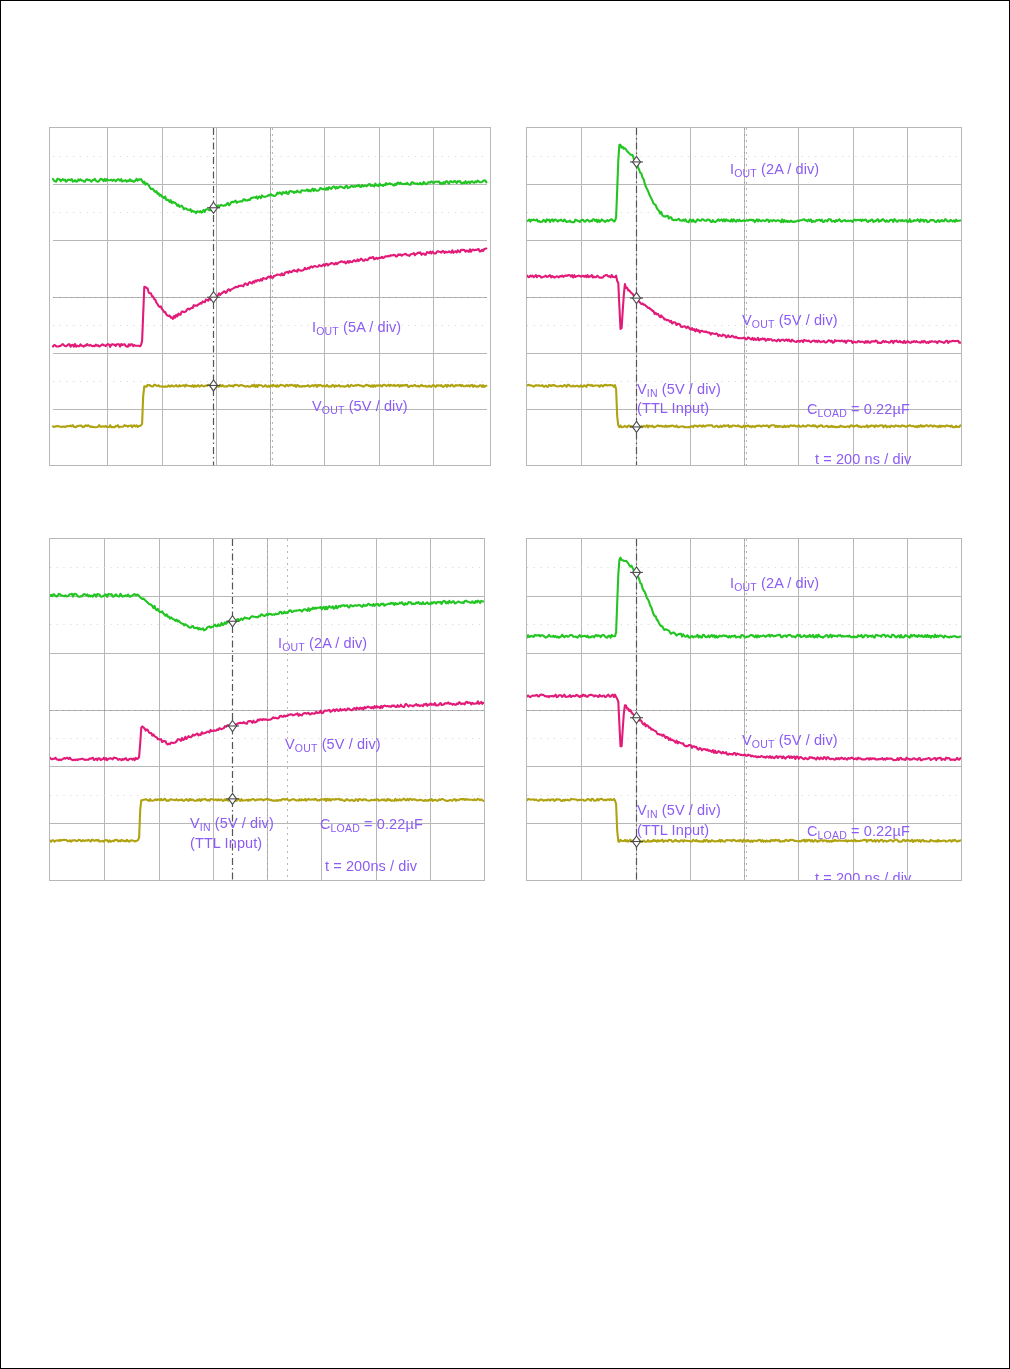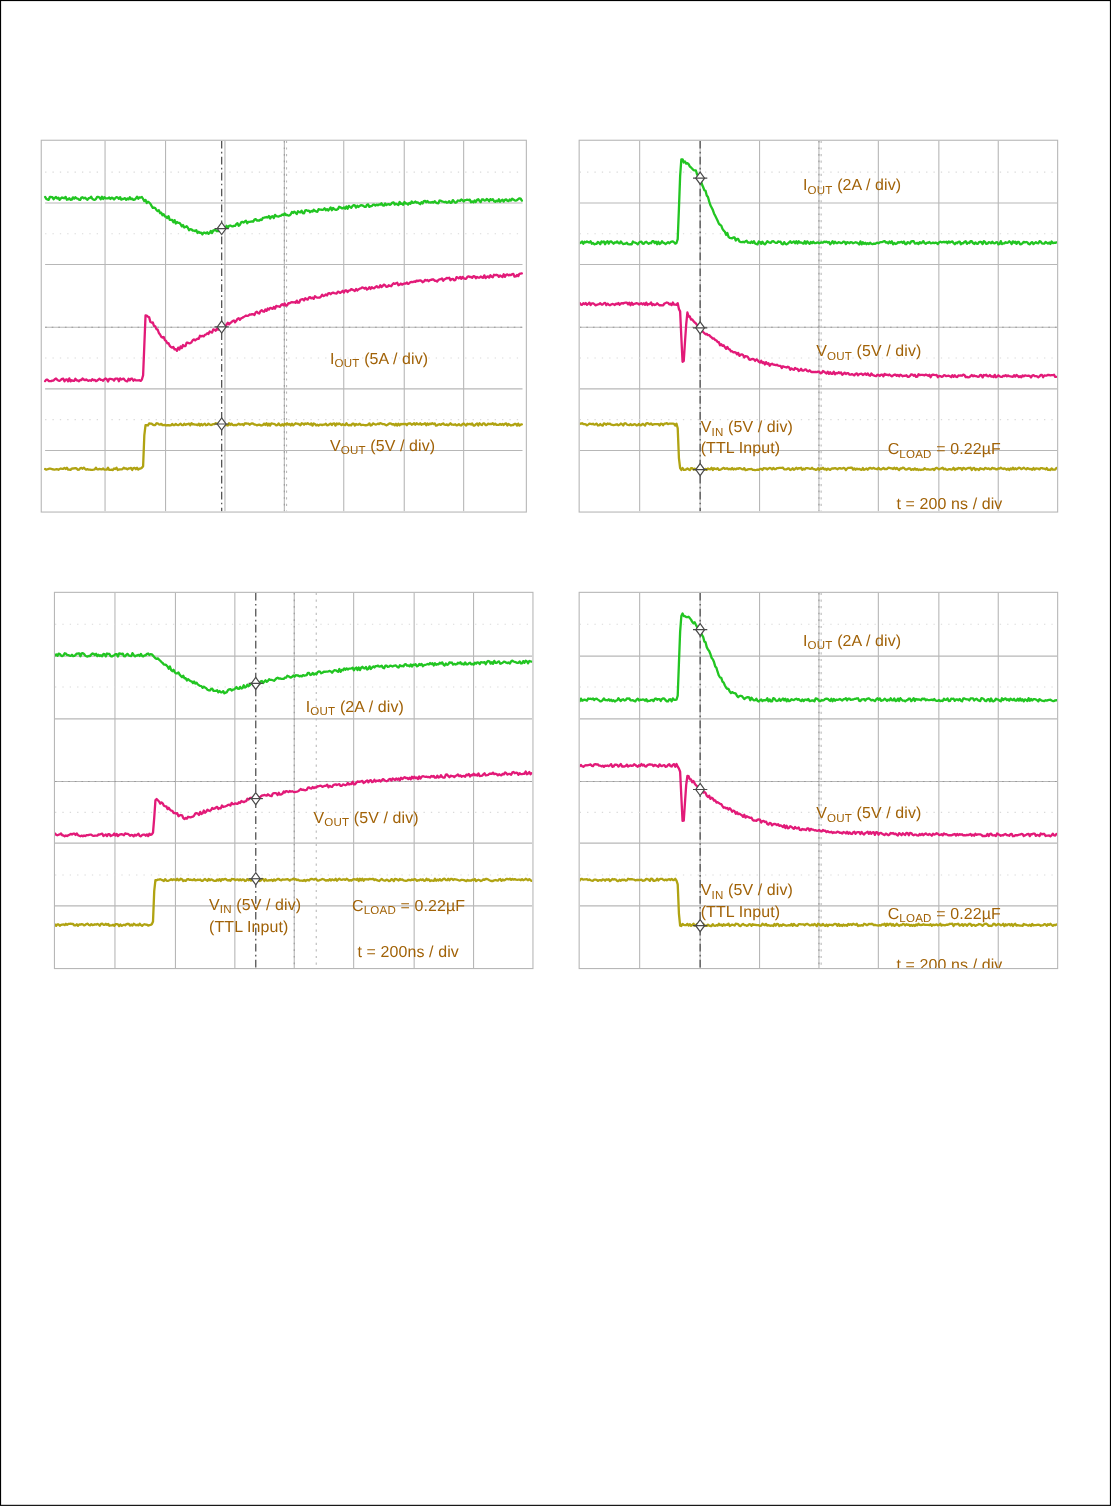--- a/index.html
+++ b/index.html
@@ -37,40 +37,40 @@
     height: 100%;
   }
   .scope .trace-svg {
     position: absolute;
     left: 0; top: 0;
     width: 100%;
     height: 100%;
   }
   .lbl {
     position: absolute;
-    color: #a16207;
+    color: #8b5cf6;
     font-size: 14.5px;
     line-height: 1.28;
     white-space: nowrap;
     letter-spacing: 0.1px;
   }
   .lbl sub {
     font-size: 10.5px;
     vertical-align: baseline;
     position: relative;
     top: 2.5px;
     letter-spacing: 0.2px;
   }
 </style>
 </head>
 <body>
 
 <div class="page">
 
-<div class="scope" style="left: 36px; top: 126px; width: 442px; height: 339px;">
+<div class="scope" style="left: 48px; top: 126px; width: 442px; height: 339px;">
       <svg width="434" height="337" viewBox="0 0 434 337" class="grid-svg">
         <line x1="54.5" y1="0" x2="54.5" y2="337" stroke="#b7b7b7" stroke-width="1"></line>
         <line x1="109.5" y1="0" x2="109.5" y2="337" stroke="#b7b7b7" stroke-width="1"></line>
         <line x1="163.5" y1="0" x2="163.5" y2="337" stroke="#b7b7b7" stroke-width="1"></line>
         <line x1="217.5" y1="0" x2="217.5" y2="337" stroke="#b7b7b7" stroke-width="1"></line>
         <line x1="271.5" y1="0" x2="271.5" y2="337" stroke="#b7b7b7" stroke-width="1"></line>
         <line x1="326.5" y1="0" x2="326.5" y2="337" stroke="#b7b7b7" stroke-width="1"></line>
         <line x1="380.5" y1="0" x2="380.5" y2="337" stroke="#b7b7b7" stroke-width="1"></line>
         <line x1="0" y1="56.5" x2="434" y2="56.5" stroke="#b7b7b7" stroke-width="1"></line>
         <line x1="0" y1="112.5" x2="434" y2="112.5" stroke="#b7b7b7" stroke-width="1"></line>

